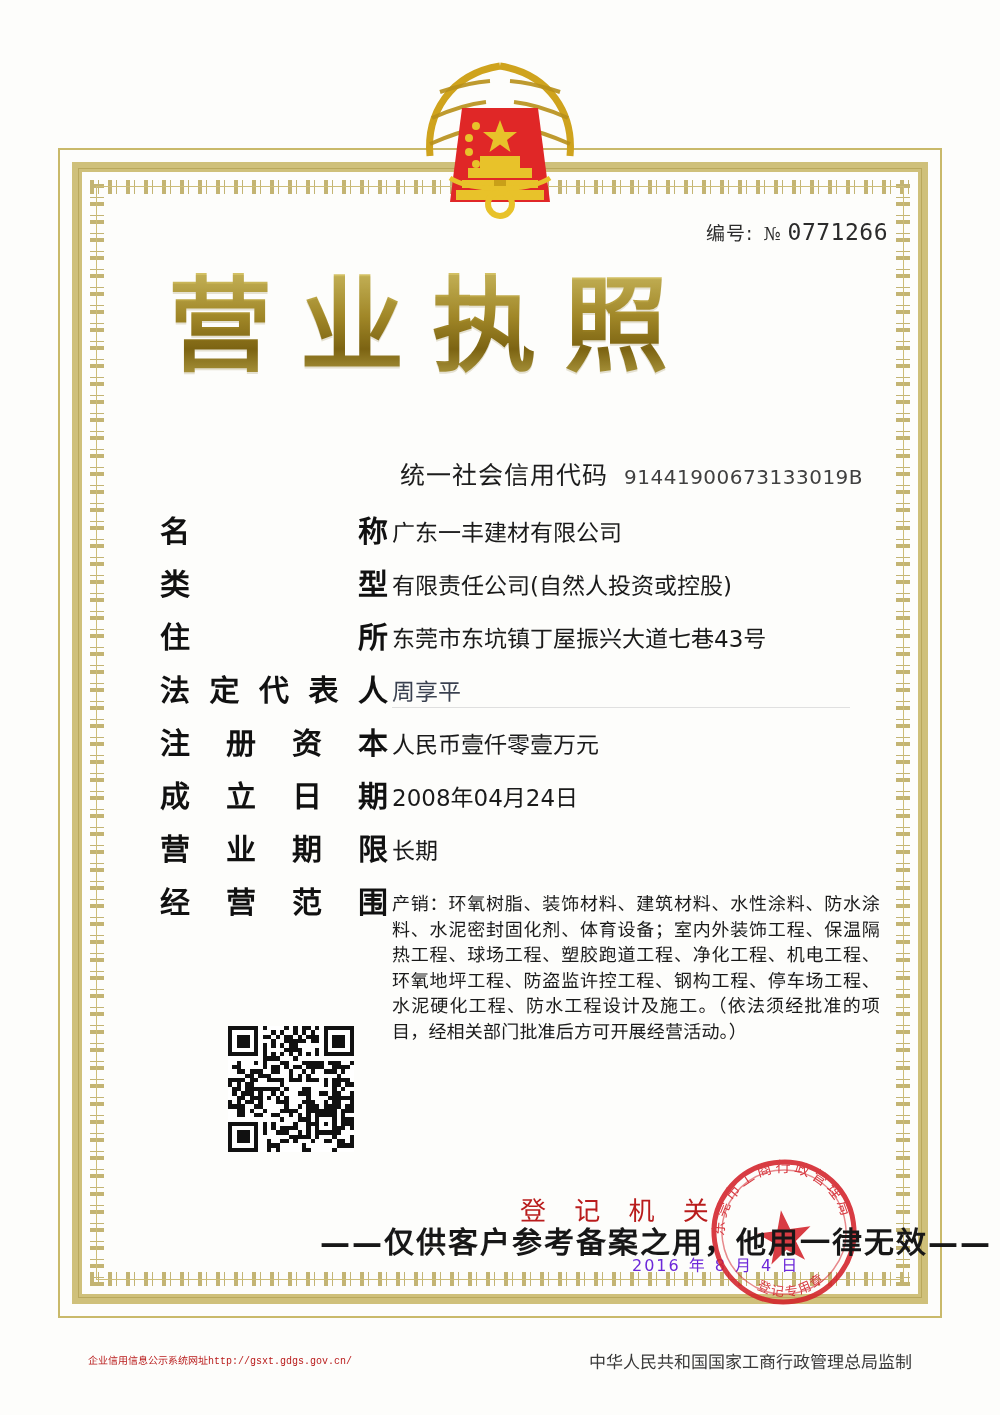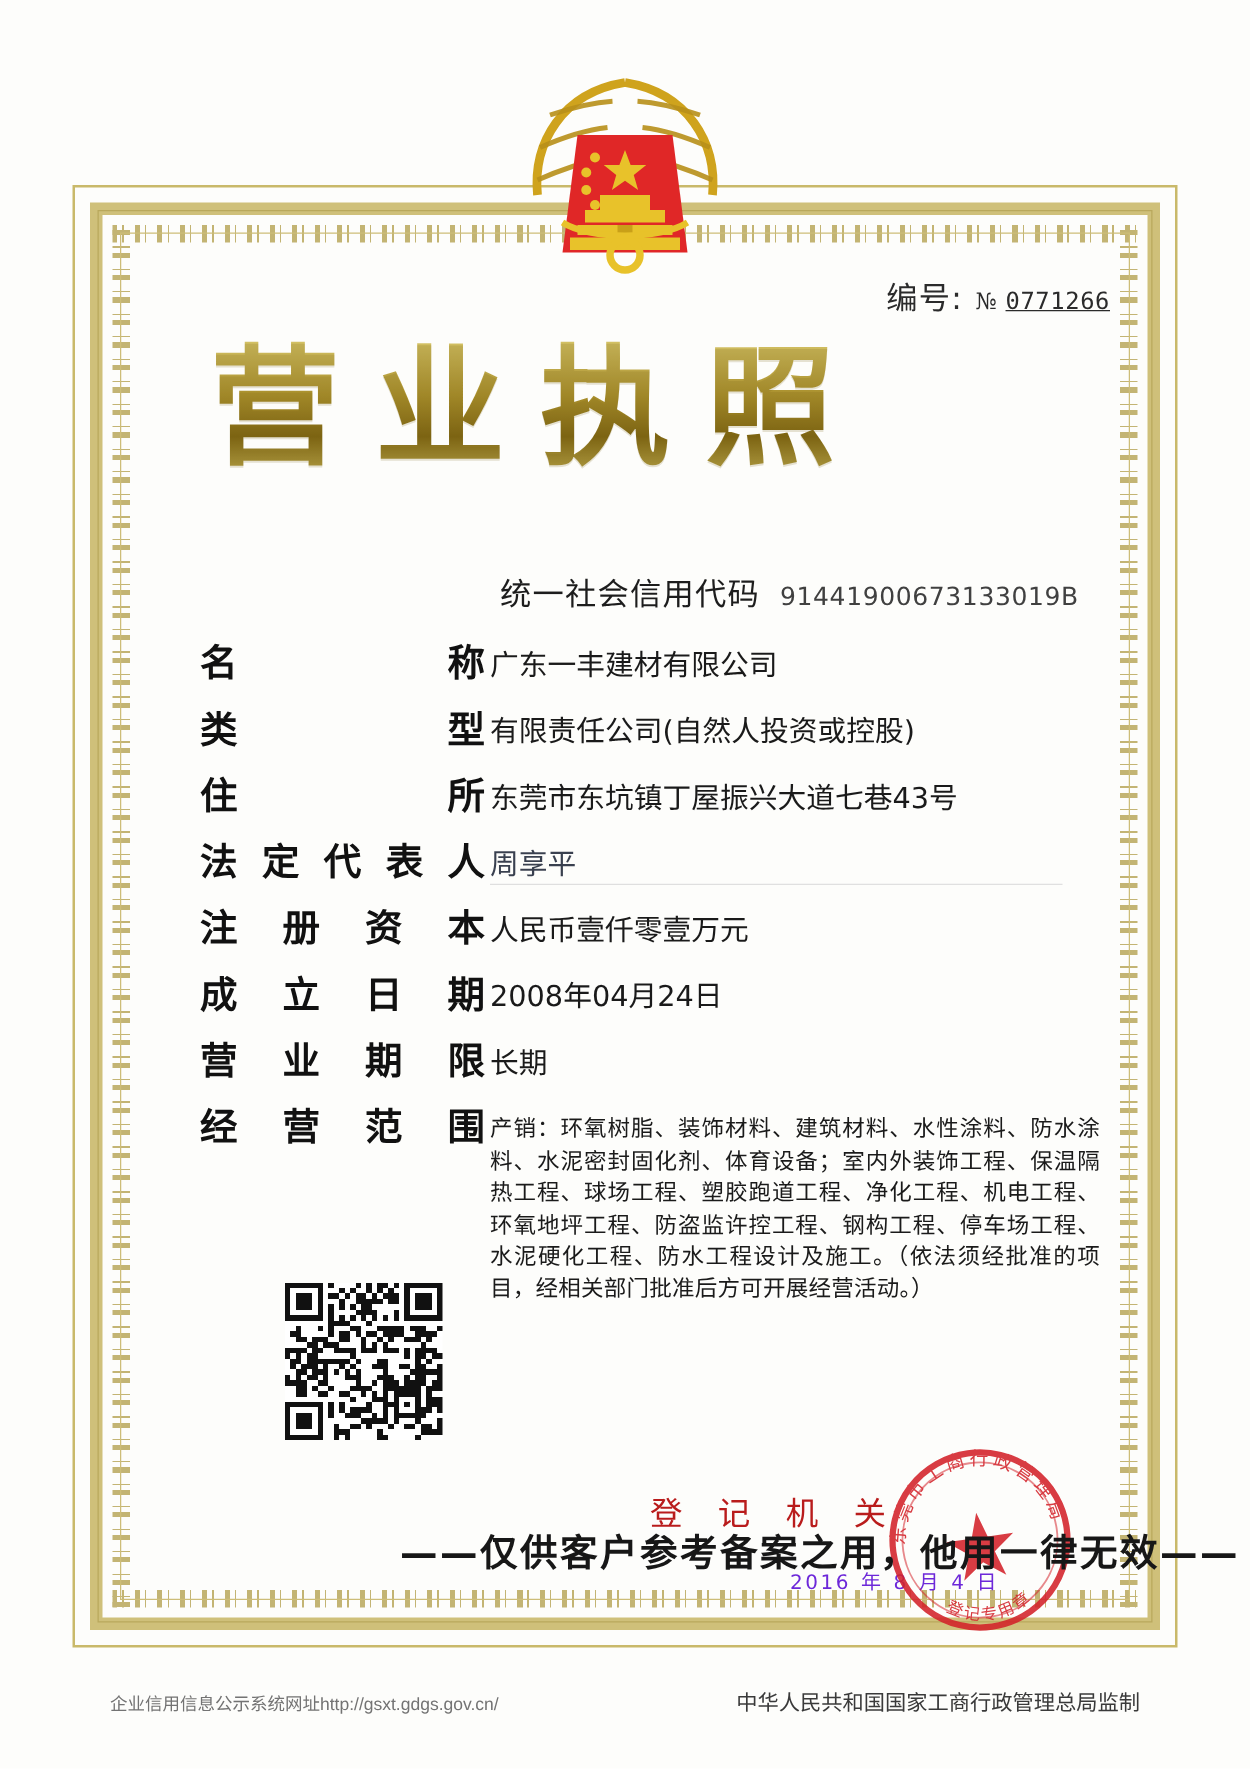--- a/index.html
+++ b/index.html
@@ -82,23 +82,23 @@
   
   .serial {
     position: absolute;
     right: 112px;
     top: 218px;
     font-size: 19px;
     color: #2b2b2b;
     letter-spacing: 1px;
     white-space: nowrap;
   }
-  .serial .lbl { font-family: "DejaVu Sans", sans-serif; font-size: 25px; }
+  .serial .lbl { font-family: "DejaVu Sans", sans-serif; font-size: 19px; }
   .serial .no  { font-family: "DejaVu Serif", serif; font-size: 18px; margin: 0 6px 0 10px;}
-  .serial .num { font-family: "DejaVu Sans Mono", monospace; font-size: 19px; letter-spacing: 0.5px; text-decoration: underline;}
+  .serial .num { font-family: "DejaVu Sans Mono", monospace; font-size: 23px; letter-spacing: 0.5px;}
 
   
   .title {
     position: absolute;
     left: 0;
     top: 268px;
     width: 836px;
     text-align: center;
     font-family: "DejaVu Sans", sans-serif;
     font-weight: bold;
@@ -246,23 +246,23 @@
     color: #171717;
     letter-spacing: 2px;
     white-space: nowrap;
   }
 
   
   .footer-left {
     position: absolute;
     left: 88px;
     top: 1352px;
-    font-family: Liberation Sans, sans-serif;
-    font-size: 14px;
-    color: #737373;
+    font-family: Liberation Mono, monospace;
+    font-size: 10px;
+    color: #b91c1c;
   }
   .footer-right {
     position: absolute;
     right: 88px;
     top: 1348px;
     font-family: "DejaVu Sans", sans-serif;
     font-size: 17px;
     color: #3a3a3a;
   }
 </style>

